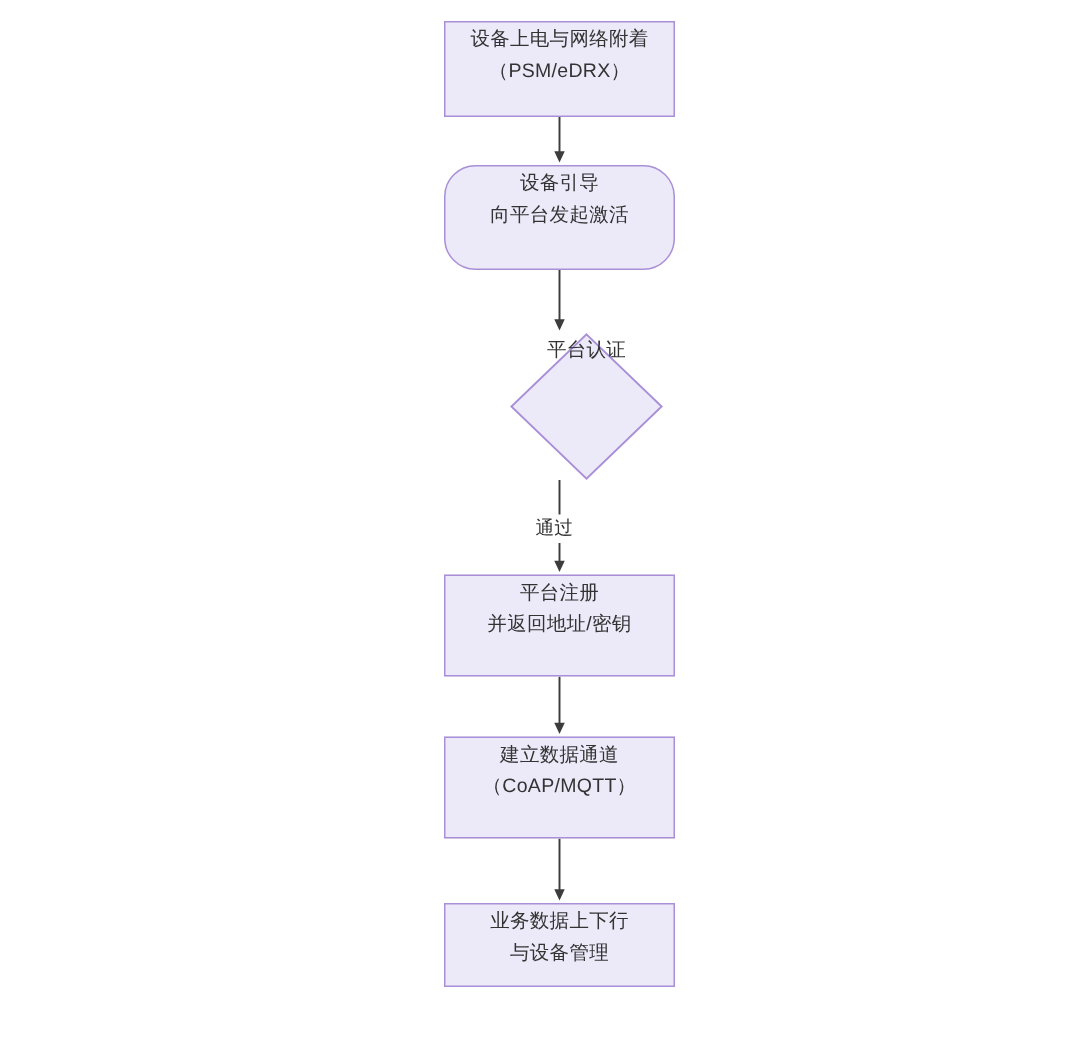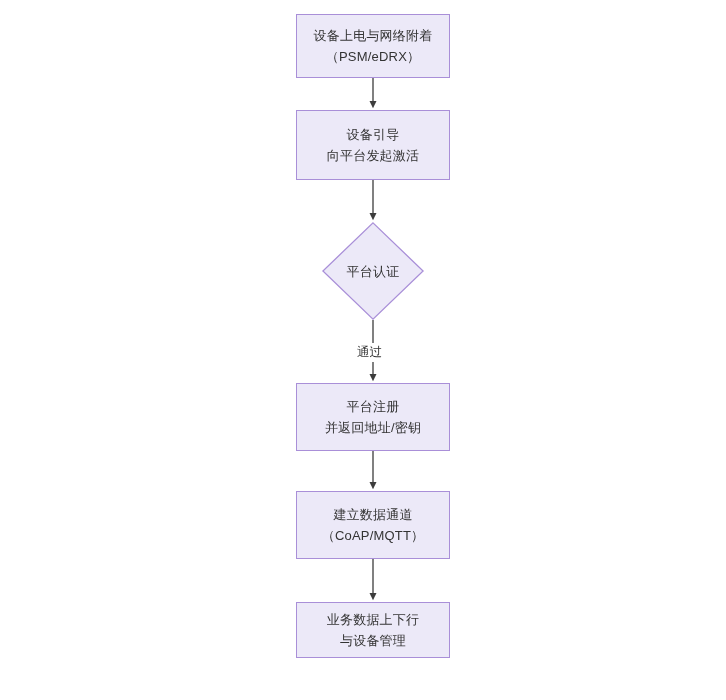--- a/index.html
+++ b/index.html
@@ -34,21 +34,21 @@
     height: 700px;
     z-index: 1;
   }
 
   
   .node {
     position: absolute;
     box-sizing: border-box;
     z-index: 2;
     display: flex;
-    align-items: center;
+    align-items: flex-start;
     justify-content: center;
   }
   .node-process {
     background: #ece9f8;
     border: 1.3px solid #a98fd8;
   }
   .node-label {
     text-align: center;
     font-size: 13px;
     line-height: 21px;
@@ -109,26 +109,26 @@
     <line x1="373" y1="451" x2="373" y2="485.5" stroke="#3c3c3c" stroke-width="1.3" marker-end="url(#arrowhead)"></line>
 
     <line x1="373" y1="559" x2="373" y2="596.5" stroke="#3c3c3c" stroke-width="1.3" marker-end="url(#arrowhead)"></line>
   </svg>
 
   <div class="node node-process" style="left:296px; top:14px; width:154px; height:64px;">
     <div class="node-label">设备上电与网络附着
 （PSM/eDRX）</div>
   </div>
 
-  <div class="node node-process" style="left:296px; top:110px; width:154px; height:70px;">
+  <div class="node node-process" style="left:296px; top:110px; width:154px; height:70px;border-radius:21px;">
     <div class="node-label">设备引导
 向平台发起激活</div>
   </div>
 
-  <div class="node node-decision" style="left:322px; top:222px; width:102px; height:98px;">
+  <div class="node node-decision" style="left:340px; top:222px; width:102px; height:98px;">
     <svg class="diamond-shape" viewBox="0 0 102 98" preserveAspectRatio="none" xmlns="http://www.w3.org/2000/svg">
       <polygon points="51,0.9 101.1,49 51,97.1 0.9,49" fill="#ece9f8" stroke="#a98fd8" stroke-width="1.3"></polygon>
     </svg>
     <div class="node-label">平台认证</div>
   </div>
 
   <div class="edge-label" style="left:354px; top:343px; width:38px;">通过</div>
 
   <div class="node node-process" style="left:296px; top:383px; width:154px; height:68px;">
     <div class="node-label">平台注册

